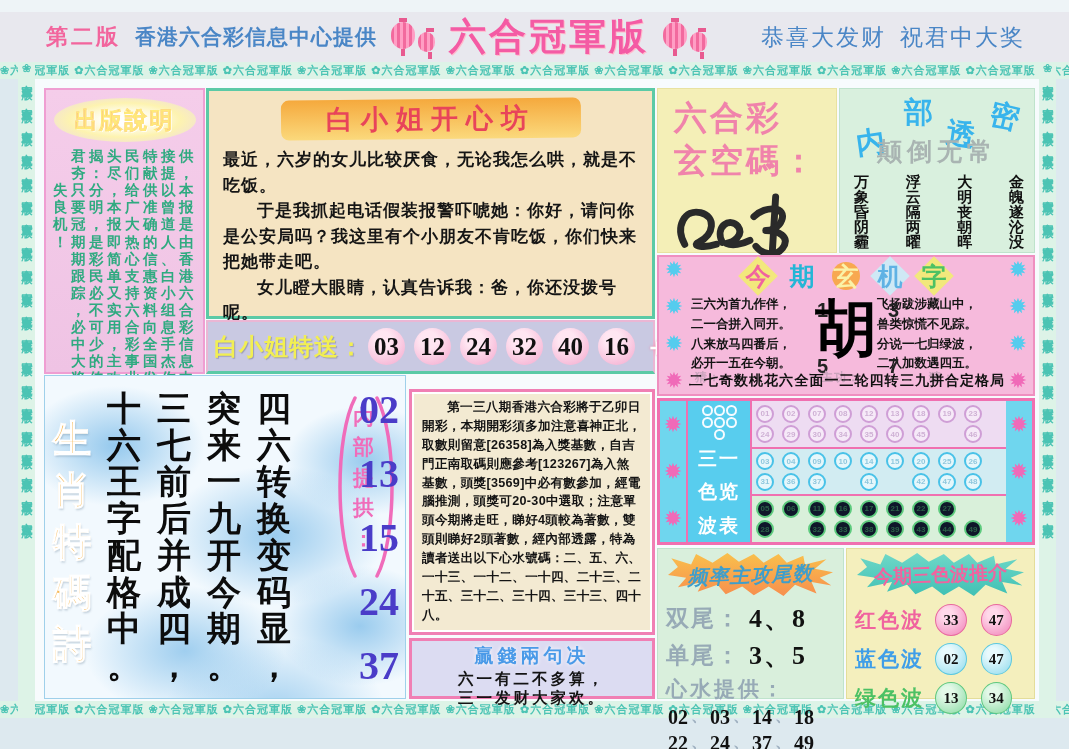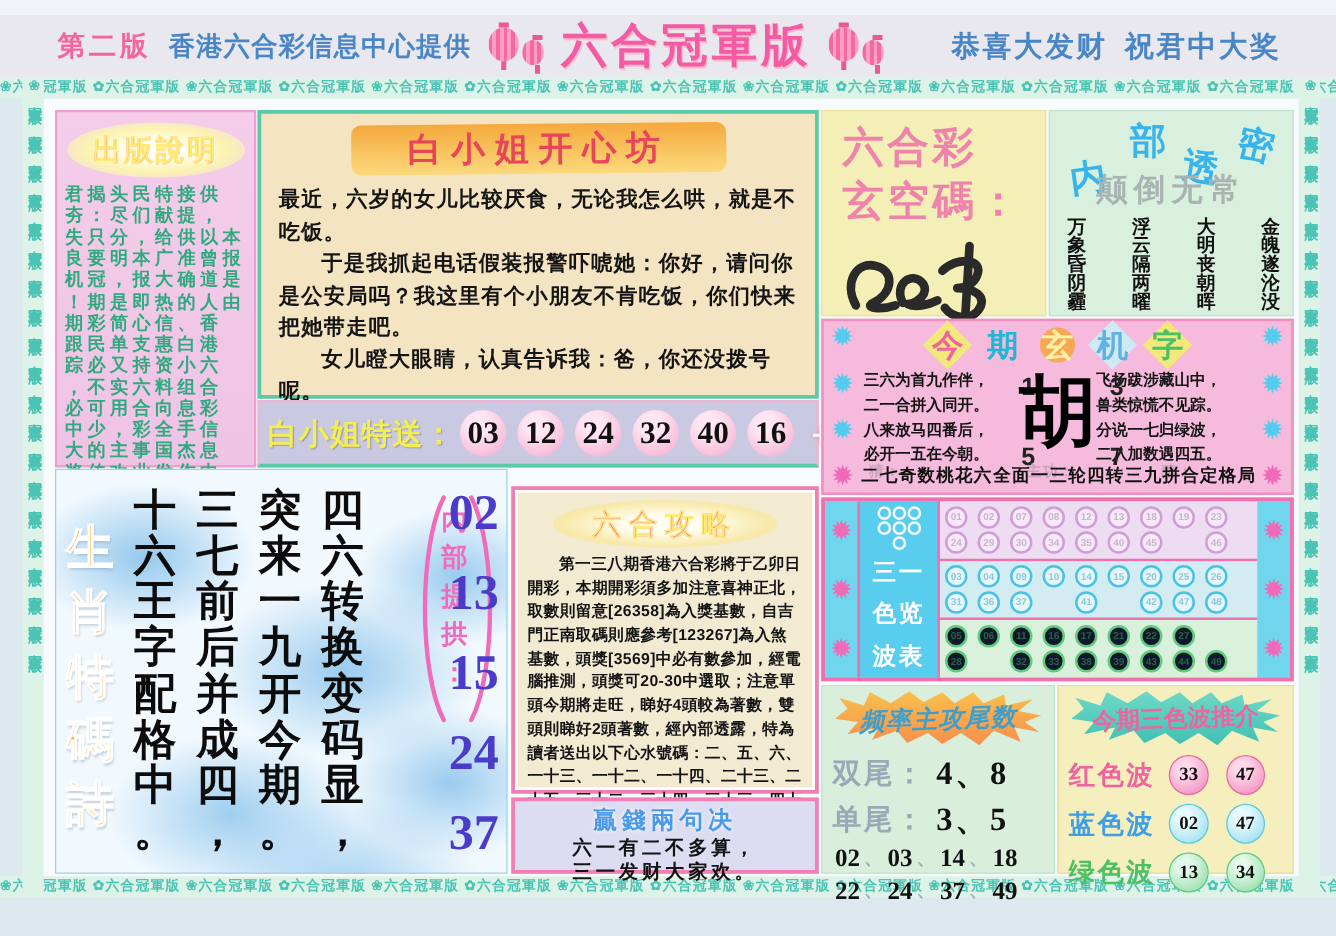--- a/index.html
+++ b/index.html
@@ -4,42 +4,42 @@
 <style>
   html,body{margin:0;padding:0;}
   body{width:1069px;height:749px;background:#dde9ef;font-family:"Liberation Sans",sans-serif;overflow:hidden;}
   .page{position:relative;width:1069px;height:749px;background:linear-gradient(#eef4f7 0 12px,#dde9ef 12px);}
 
   
   .header{position:absolute;left:0;top:12px;width:1069px;height:50px;background:#e8e8ee;display:flex;align-items:center;gap:14px;padding-left:46px;box-sizing:border-box;}
   .edition{color:#f2659d;font-size:22px;font-weight:900;letter-spacing:3px;}
   .provider{color:#4a86c6;font-size:21px;font-weight:700;letter-spacing:1px;}
   .masthead{color:#f45ba4;font-size:37px;font-weight:900;letter-spacing:3px;text-shadow:1px 1px 0 #fbc;}
-  .greet{color:#4a86c6;font-size:23px;font-weight:700;letter-spacing:2px;}
+  .greet{color:#4a86c6;font-size:23px;font-weight:400;letter-spacing:2px;}
   .lanterns{display:inline-flex;align-items:flex-start;gap:3px;}
   .lantern{position:relative;width:24px;height:27px;border-radius:50% / 46%;background:repeating-linear-gradient(90deg,#f26a9e 0 3px,#ff9ec4 3px 6px);}
   .lantern::before{content:"";position:absolute;left:8px;top:-4px;width:8px;height:4px;background:#e85a90;}
   .lantern::after{content:"";position:absolute;left:10px;bottom:-7px;width:4px;height:7px;background:#e85a90;}
   .lantern.small{width:17px;height:20px;margin-top:10px;}
 
   
   .b-strip{position:absolute;background:#ddf3e7;color:#4cc4b4;font-size:11px;font-weight:700;overflow:hidden;white-space:nowrap;line-height:17px;letter-spacing:1px;}
   .b-top{left:0;top:62px;width:1069px;height:17px;}
   .b-bottom{left:0;top:701px;width:1069px;height:17px;}
   .b-left{left:18px;top:62px;width:17px;height:656px;writing-mode:vertical-rl;line-height:17px;}
   .b-right{left:1039px;top:62px;width:17px;height:656px;writing-mode:vertical-rl;line-height:17px;}
 
   .content{position:absolute;left:35px;top:79px;width:1004px;height:622px;background:#f7fbfd;}
   .box{position:absolute;box-sizing:border-box;}
 
   
   .pub{left:9px;top:9px;width:161px;height:286px;background:linear-gradient(#f5cdea,#efc3e4);border:2px solid #ef9ed2;padding:6px 6px;}
   .pub-oval{position:relative;margin:2px auto 6px;width:142px;height:44px;border-radius:50%;background:radial-gradient(ellipse at center,#ffffff 18%,#fdf3b0 55%,#e9d5ef 100%);display:flex;align-items:center;justify-content:center;}
   .pub-title{color:#f2659d;font-size:23px;font-weight:900;letter-spacing:2px;-webkit-text-stroke:.6px #ffe97a;text-shadow:1px 1px 0 #fff;}
-  .pub-body .bline{color:#2faa80;font-size:14.5px;font-weight:900;letter-spacing:3.5px;line-height:1.18;white-space:nowrap;}
+  .pub-body .bline{color:#2faa80;font-size:14.5px;font-weight:900;letter-spacing:3.5px;line-height:1.18;white-space:nowrap;text-align:right;}
 
   
   .joke{left:171px;top:9px;width:449px;height:231px;background:#f5e4c2;border:3px solid #5bcaa6;padding:4px 14px;}
   .joke-banner{margin:4px auto 8px;width:300px;height:40px;background:linear-gradient(#f5a93d,#fbd97c);border-radius:8px;transform:rotate(-.6deg);display:flex;align-items:center;justify-content:center;}
   .joke-title{color:#e8445a;font-size:27px;font-weight:900;letter-spacing:8px;}
   .joke-body p{margin:0;color:#151515;font-size:17px;font-weight:800;line-height:1.5;letter-spacing:1px;}
   .joke-body p.ind{text-indent:2em;}
 
   
   .send{left:171px;top:241px;width:449px;height:54px;background:#c9c9e2;border:2px solid #eab6d4;border-bottom:3px solid #5bcaa6;display:flex;align-items:center;padding:0 6px;box-sizing:border-box;}
@@ -422,23 +422,20 @@
       <div class="zod-nums">
           <div class="bline">02</div>
           <div class="bline">13</div>
           <div class="bline">15</div>
           <div class="bline">24</div>
           <div class="bline">37</div>
         </div>
     </div>
 
     <div class="box strat">
-      <div class="strat-oval">
-        <span class="strat-title">六合攻略</span>
-      </div>
       <div class="strat-body">第一三八期香港六合彩將于乙卯日開彩，本期開彩須多加注意喜神正北，取數則留意[26358]為入獎基數，自吉門正南取碼則應參考[123267]為入煞基數，頭獎[3569]中必有數參加，經電腦推測，頭獎可20-30中選取；注意單頭今期將走旺，睇好4頭較為著數，雙頭則睇好2頭著數，經內部透露，特為讀者送出以下心水號碼：二、五、六、一十三、一十二、一十四、二十三、二十五、三十二、三十四、三十三、四十八。</div>
     </div>
 
     <div class="box coup">
       <div class="coup-title">贏錢兩句决</div>
       <div class="coup-line">六一有二不多算，</div>
       <div class="coup-line">三一发财大家欢。</div>
     </div>
 
     <div class="box wtab">
@@ -647,20 +644,21 @@
         <span class="btxt">频率主攻尾数</span>
       </div>
       <div class="tail-row">
         <span class="lbl">双尾：</span>
         <span class="val">4、8</span>
       </div>
       <div class="tail-row">
         <span class="lbl">单尾：</span>
         <span class="val">3、5</span>
       </div>
+      <div class="tail-heart">心水提供：</div>
       <div class="tail-nums">
           <span class="n">02</span>
           <span class="sep">、</span>
           <span class="n">03</span>
           <span class="sep">、</span>
           <span class="n">14</span>
           <span class="sep">、</span>
           <span class="n">18</span>
         </div>
       <div class="tail-nums">

